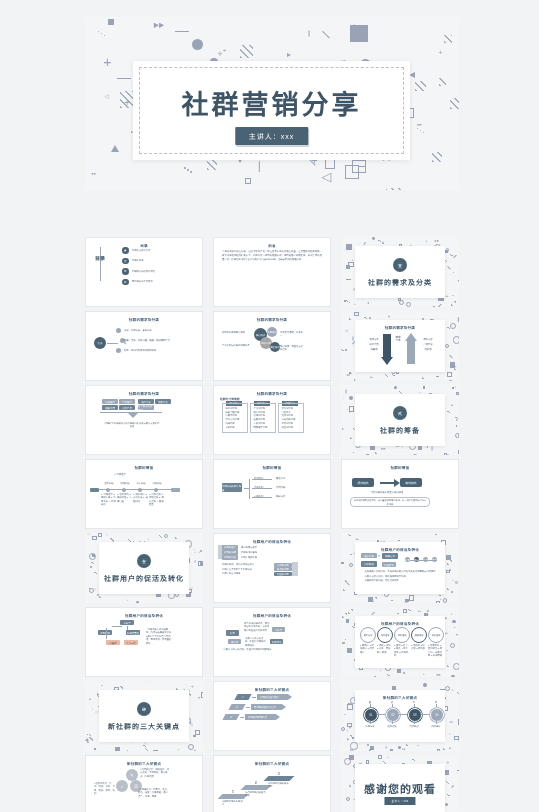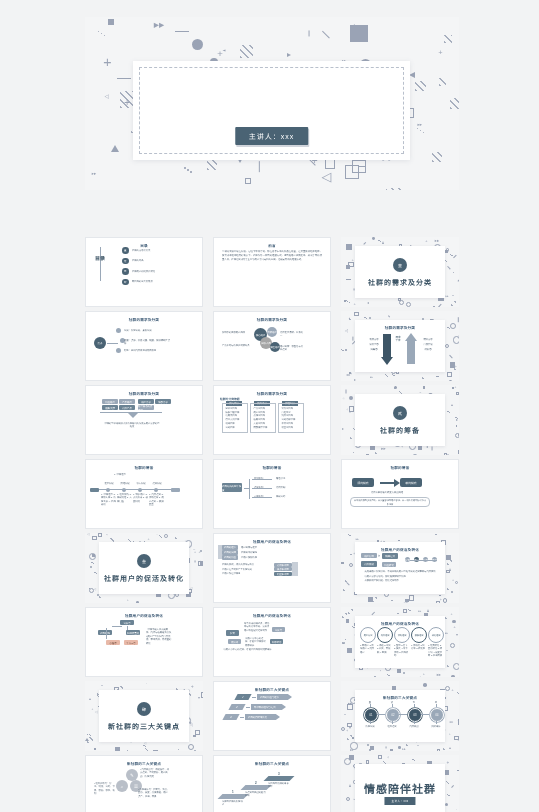--- a/index.html
+++ b/index.html
@@ -162,20 +162,21 @@
         <i class="sh glyph" style="left:236.6px;top:153.6px;font-size:12.8px">◁</i>
         <i class="sh ln" style="left:220.9px;top:144.2px;width:10.9px;height:1.0px;transform:rotate(45deg)"></i>
         <i class="sh ln" style="left:273.8px;top:149.1px;width:6.5px;height:1.0px;transform:rotate(0deg)"></i>
         <i class="sh sqo" style="left:240.2px;top:142.3px;width:8.1px;height:8.1px;border-width:1.0px"></i>
         <i class="sh sqo" style="left:267.4px;top:142.6px;width:11.2px;height:11.2px;border-width:1.0px"></i>
         <i class="sh sqo" style="left:260.1px;top:147.7px;width:12.0px;height:12.0px;border-width:1.0px"></i>
         <i class="sh hatch" style="left:300.6px;top:170.9px;width:16.8px;height:16.8px;opacity:.85"></i>
       </div>
     <div class="hero-card">
       <div class="hero-inner"></div>
+      <div class="hero-title">社群营销分享</div>
       <div class="hero-badge">主讲人：xxx</div>
     </div>
   </div>
 
   <div class="grid" id="grid">
       <div class="cell plain">
         <div class="slide">
           <div class="s-title">目录</div>
           <div class="m mline" style="left:14px;top:9px;width:0.7px;height:34px"></div>
           <div class="m" style="left:9px;top:18px;width:10px;color:#3d5566;font-size:5px;font-weight:bold;line-height:1.05;text-align:center">目录</div>
@@ -1453,19 +1454,19 @@
           <i class="sh ln" style="left:47.3px;top:55.2px;width:1.5px;height:1.0px;transform:rotate(0deg)"></i>
           <i class="sh" style="left:60.3px;top:48.7px;width:0;height:0;border-left:0.9px solid transparent;border-right:0.9px solid transparent;border-bottom:1.5px solid #9aa3b5;transform:rotate(90deg)"></i>
           <i class="sh ln" style="left:80.9px;top:54.3px;width:2.5px;height:1.0px;transform:rotate(90deg)"></i>
           <i class="sh" style="left:83.9px;top:54.5px;width:0;height:0;border-left:0.5px solid transparent;border-right:0.5px solid transparent;border-bottom:0.8px solid #9aa3b5;transform:rotate(90deg)"></i>
           <i class="sh cio" style="left:89.6px;top:50.1px;width:4.2px;height:4.2px;border-width:0.3px"></i>
           <i class="sh hatch" style="left:101.9px;top:56.6px;width:3.5px;height:3.5px;opacity:.85"></i>
           <i class="sh ci" style="left:83.5px;top:49.5px;width:3.0px;height:3.0px"></i>
           <i class="sh plus" style="left:114.4px;top:54.2px;font-size:2.4px">+</i>
         </div>
         <div class="slide">
-          <div class="thanks">情感陪伴社群</div>
+          <div class="thanks">感谢您的观看</div>
           <div class="thanks-badge">主讲人：xxx</div>
         </div>
       </div>
     </div>
 
 </div>
 
 </body></html>

